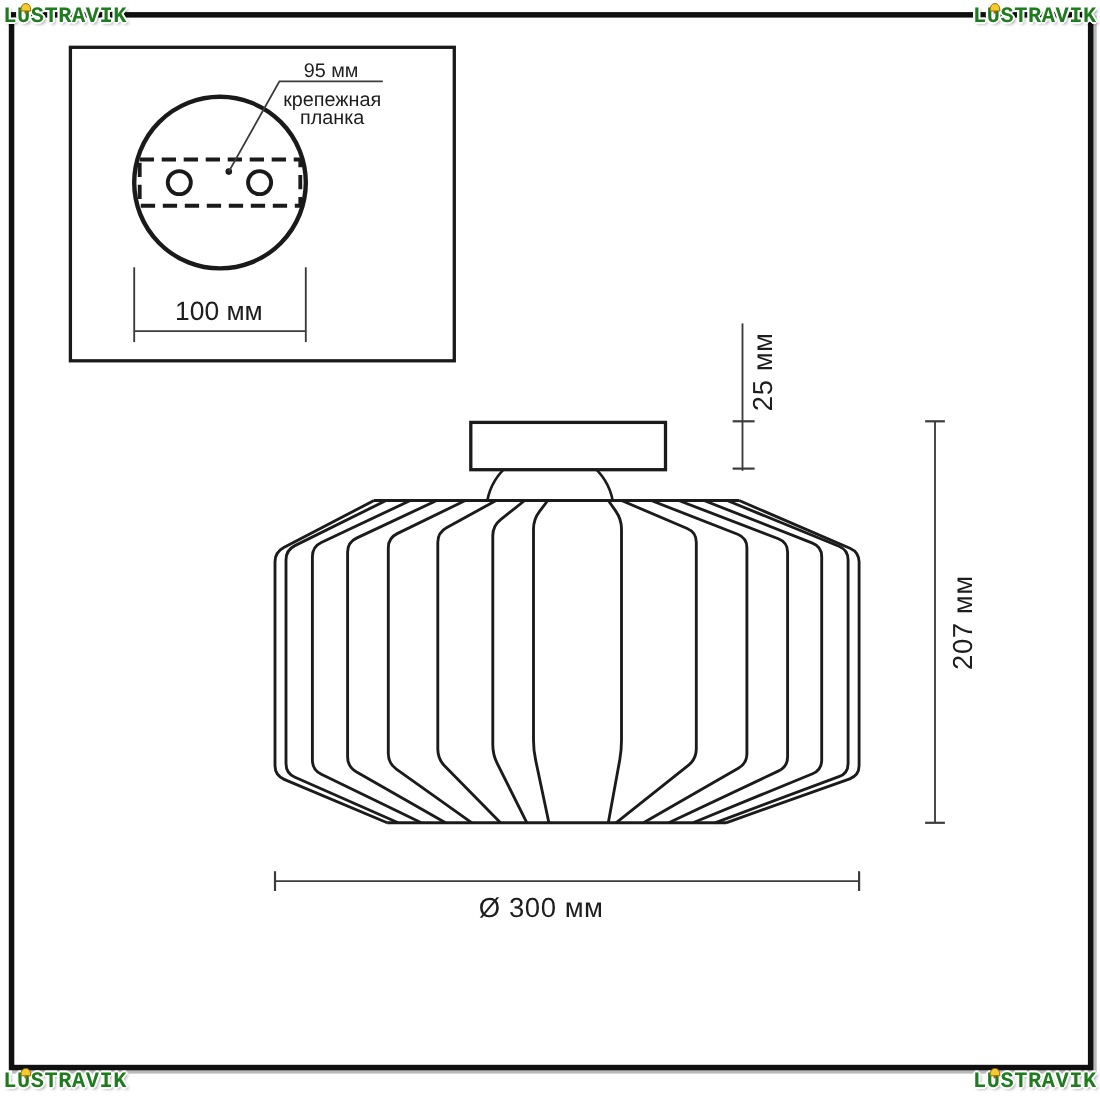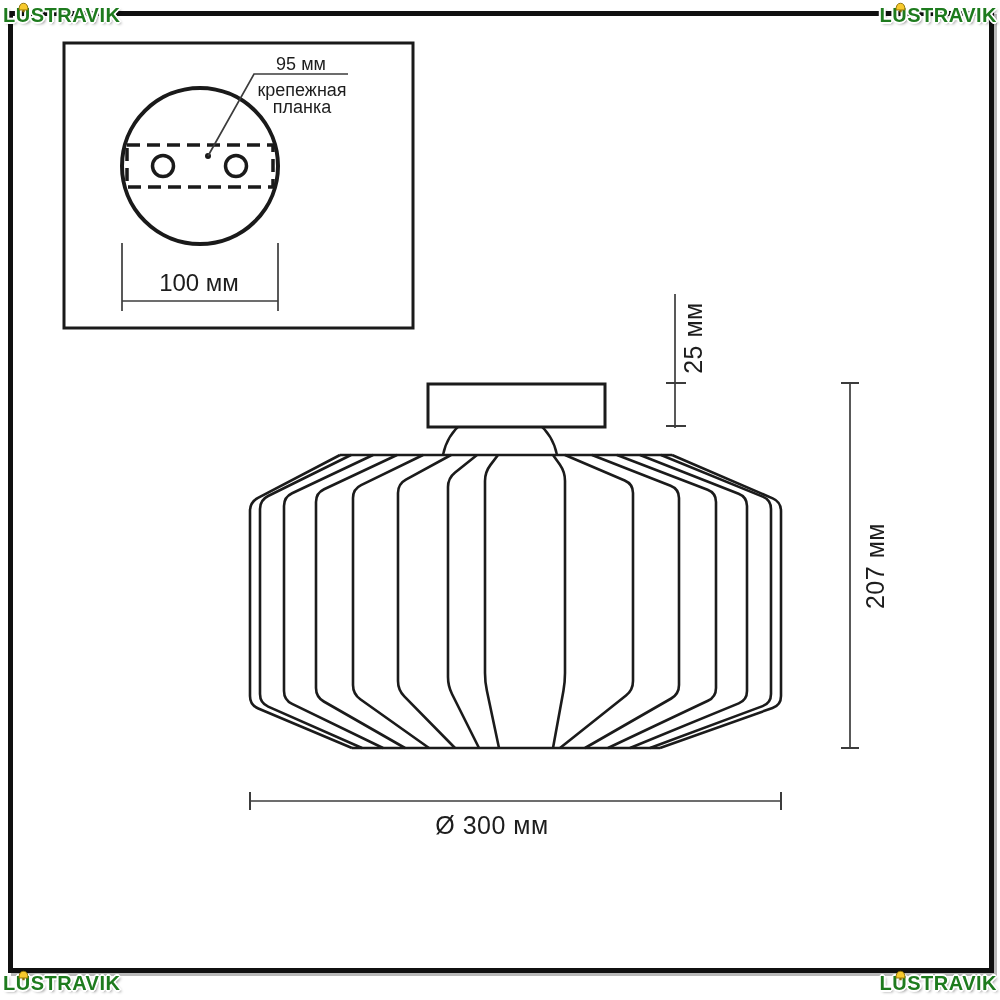--- a/index.html
+++ b/index.html
@@ -2,21 +2,21 @@
 <html><head>
 <meta charset="utf-8">
 <style>
   html,body{margin:0;padding:0;background:#ffffff;}
   .page{position:relative;width:1000px;height:1000px;background:#fff;overflow:hidden;
         font-family:"Liberation Sans",sans-serif;}
   svg text{font-family:"Liberation Sans",sans-serif;fill:#1d1d1d;}
   .dim-text{font-size:25px;letter-spacing:0.5px;}
   .small-text{font-size:18px;}
   .mid-text{font-size:24px;}
-  .wm{position:absolute;font-family:Liberation Sans, sans-serif;font-weight:bold;
+  .wm{position:absolute;font-family:Liberation Mono, monospace;font-weight:bold;
       font-size:20px;letter-spacing:0.5px;color:#1e7b1e;white-space:nowrap;
       text-shadow:-1px -1px 0 #fff,1px -1px 0 #fff,-1px 1px 0 #fff,1px 1px 0 #fff,
                   0 -2px 0 #fff,0 2px 0 #fff,-2px 0 0 #fff,2px 0 0 #fff,
                   2px 2px 3px rgba(0,0,0,0.45);}
   .wm .wm-lamp{position:absolute;left:13px;top:-3px;width:15px;height:15px;}
   .wm-tl{left:3px;top:4px;}
   .wm-tr{right:3px;top:4px;}
   .wm-bl{left:3px;top:972px;}
   .wm-br{right:3px;top:972px;}
 </style>

